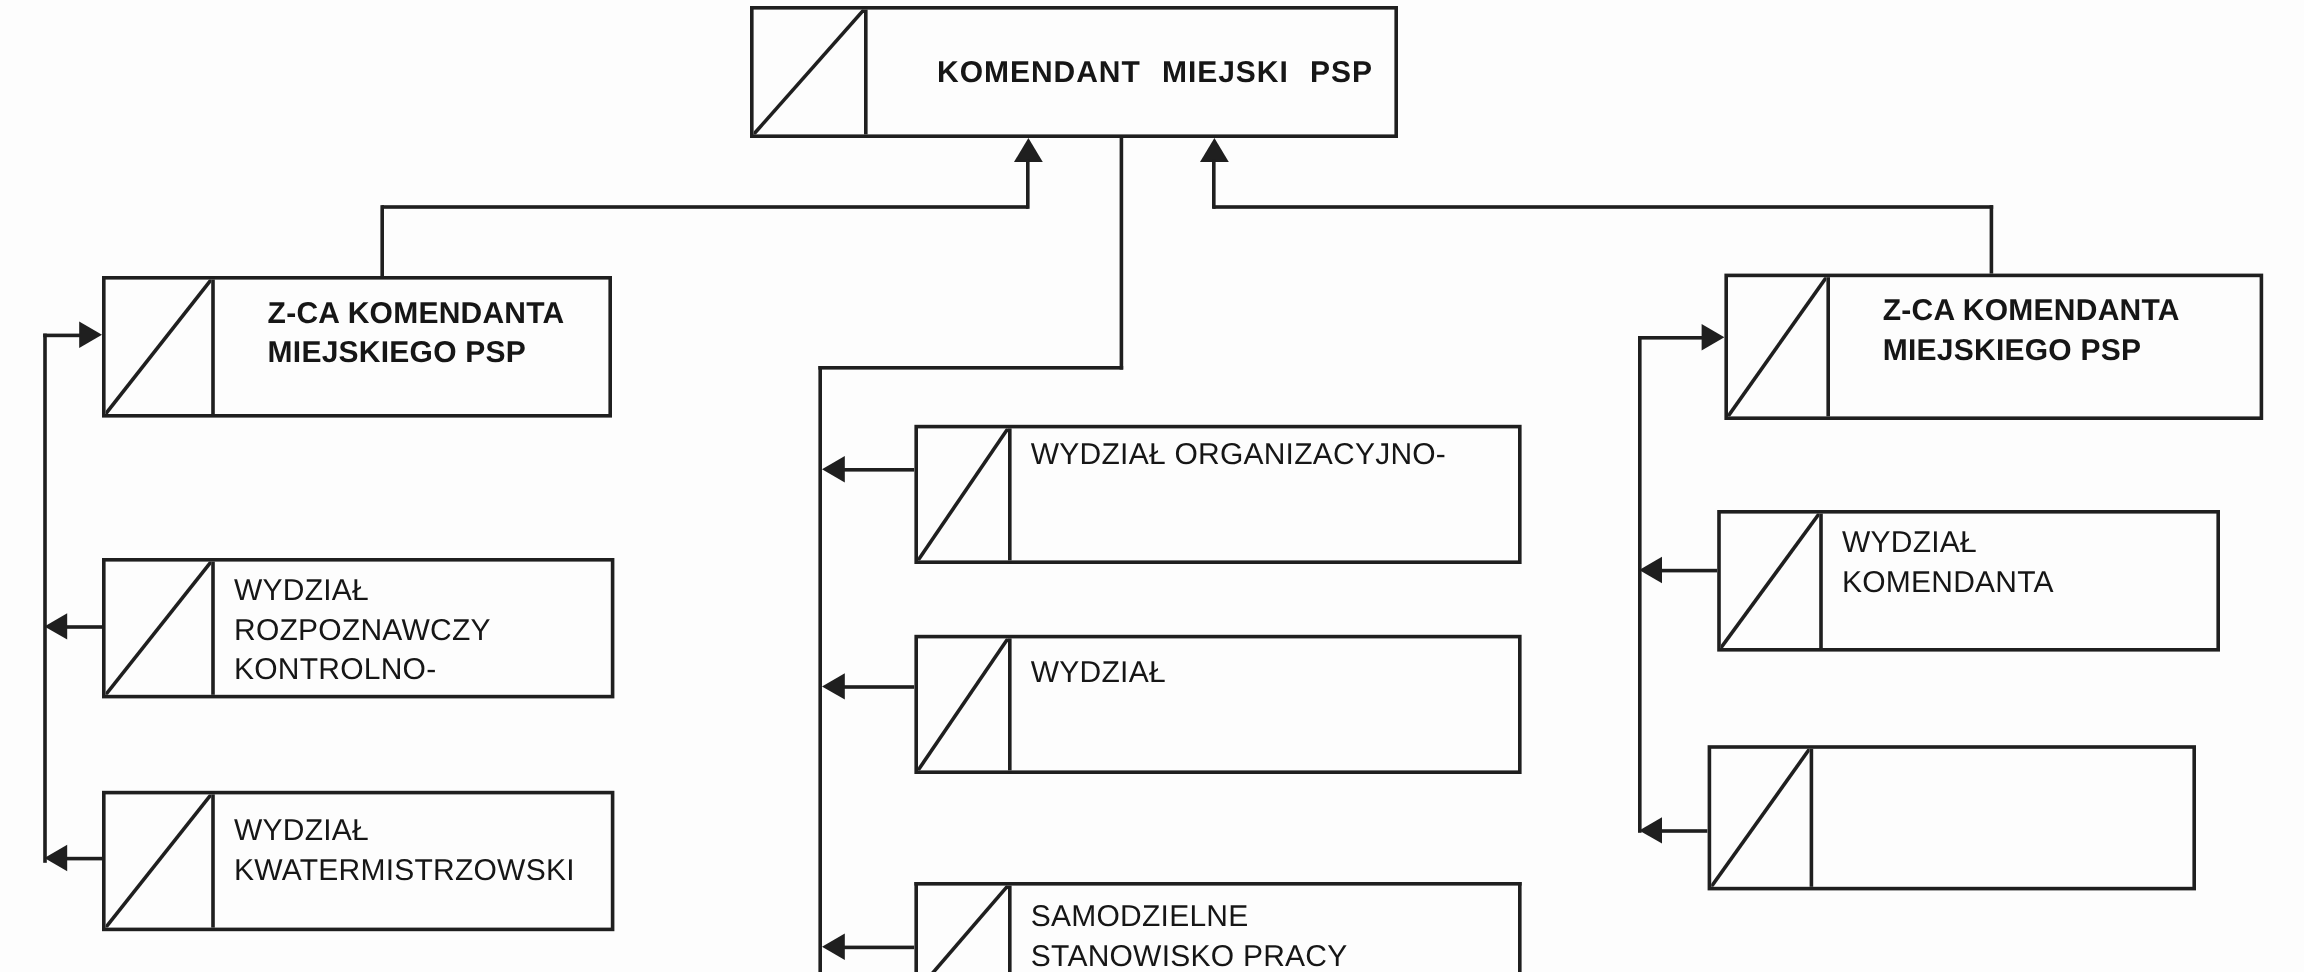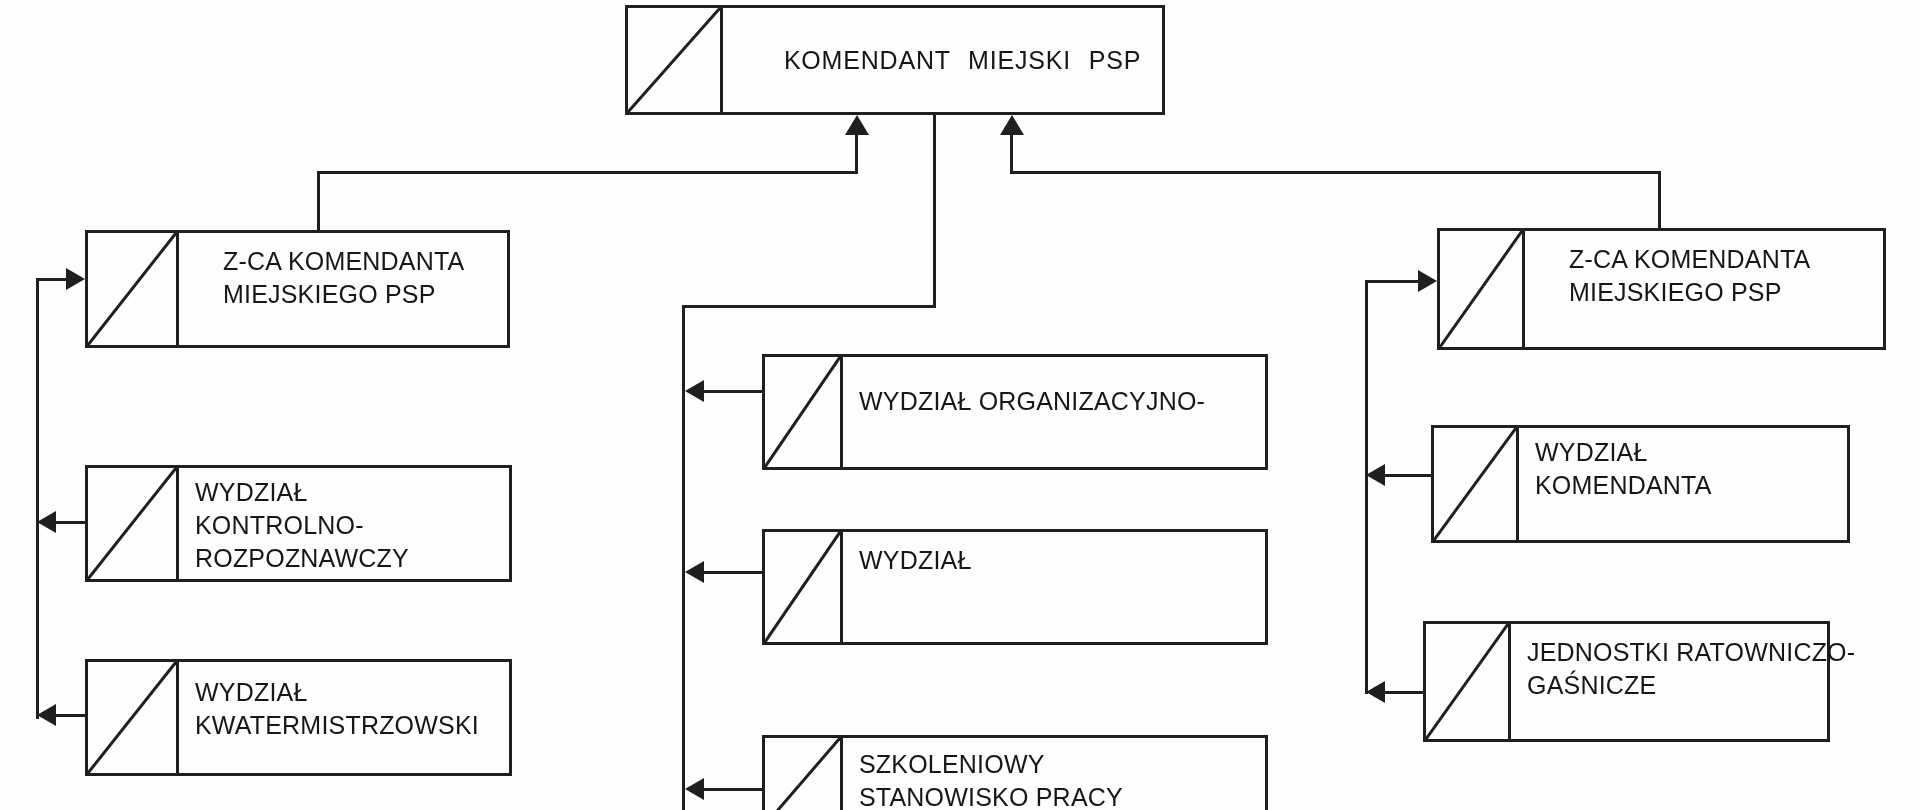--- a/index.html
+++ b/index.html
@@ -23,21 +23,21 @@
     position:relative;flex:none;height:100%;
     border-right:3px solid var(--line);box-sizing:border-box;
   }
   .slash svg{position:absolute;left:0;top:0;width:100%;height:100%;display:block;}
   .slash line{stroke:var(--line);stroke-width:3;vector-effect:non-scaling-stroke;}
   .label{
     flex:1;padding:12px 6px 0 16px;
     font-size:25px;line-height:33px;color:var(--text);
     white-space:nowrap;letter-spacing:.2px;
   }
-  .bold .label{font-weight:normal;padding-left:44px;}
+  .bold .label{font-weight:bold;padding-left:44px;}
   .centerlbl{display:flex;flex-direction:column;justify-content:center;
     text-align:center;padding:0 4px 0 0;letter-spacing:.8px;word-spacing:10px;}
   
   .h{position:absolute;height:3px;background:var(--line);}
   .v{position:absolute;width:3px;background:var(--line);}
   .ar-up{position:absolute;width:0;height:0;
     border-left:12px solid transparent;border-right:12px solid transparent;
     border-bottom:20px solid var(--line);}
   .ar-left{position:absolute;width:0;height:0;
     border-top:11px solid transparent;border-bottom:11px solid transparent;
@@ -112,22 +112,22 @@
   </div>
 
   <div class="node" style="left:85px;top:465px;width:427px;height:117px">
     <div class="slash" style="width:91px">
       <svg viewBox="0 0 100 100" preserveAspectRatio="none">
           <line x1="0" y1="100" x2="100" y2="0"></line>
         </svg>
     </div>
     <div class="label" style="padding-top:8px">
       <div>WYDZIAŁ</div>
+      <div>ROZPOZNAWCZY</div>
       <div>KONTROLNO-</div>
-      <div>ROZPOZNAWCZY</div>
     </div>
   </div>
 
   <div class="node" style="left:85px;top:659px;width:427px;height:117px">
     <div class="slash" style="width:91px">
       <svg viewBox="0 0 100 100" preserveAspectRatio="none">
           <line x1="0" y1="100" x2="100" y2="0"></line>
         </svg>
     </div>
     <div class="label" style="padding-top:14px">
@@ -135,21 +135,21 @@
       <div>KWATERMISTRZOWSKI</div>
     </div>
   </div>
 
   <div class="node" style="left:762px;top:354px;width:506px;height:116px">
     <div class="slash" style="width:78px">
       <svg viewBox="0 0 100 100" preserveAspectRatio="none">
           <line x1="0" y1="100" x2="100" y2="0"></line>
         </svg>
     </div>
-    <div class="label" style="padding-top:28px">
+    <div class="label" style="padding-top:6px">
       <div>WYDZIAŁ ORGANIZACYJNO-</div>
     </div>
   </div>
 
   <div class="node" style="left:762px;top:529px;width:506px;height:116px">
     <div class="slash" style="width:78px">
       <svg viewBox="0 0 100 100" preserveAspectRatio="none">
           <line x1="0" y1="100" x2="100" y2="0"></line>
         </svg>
     </div>
@@ -158,21 +158,21 @@
     </div>
   </div>
 
   <div class="node cut" style="left:762px;top:735px;width:506px;height:90px">
     <div class="slash" style="width:78px">
       <svg viewBox="0 0 100 100" preserveAspectRatio="none">
           <line x1="0" y1="100" x2="100" y2="0"></line>
         </svg>
     </div>
     <div class="label" style="padding-top:10px">
-      <div>SZKOLENIOWY</div>
+      <div>SAMODZIELNE</div>
       <div>STANOWISKO PRACY</div>
     </div>
   </div>
 
   <div class="node bold" style="left:1437px;top:228px;width:449px;height:122px">
     <div class="slash" style="width:85px">
       <svg viewBox="0 0 100 100" preserveAspectRatio="none">
           <line x1="0" y1="100" x2="100" y2="0"></line>
         </svg>
     </div>
@@ -193,19 +193,15 @@
       <div>KOMENDANTA</div>
     </div>
   </div>
 
   <div class="node" style="left:1423px;top:621px;width:407px;height:121px">
     <div class="slash" style="width:85px">
       <svg viewBox="0 0 100 100" preserveAspectRatio="none">
           <line x1="0" y1="100" x2="100" y2="0"></line>
         </svg>
     </div>
-    <div class="label">
-      <div>JEDNOSTKI RATOWNICZO-</div>
-      <div>GAŚNICZE</div>
-    </div>
   </div>
 
 </div>
 
 </body></html>

